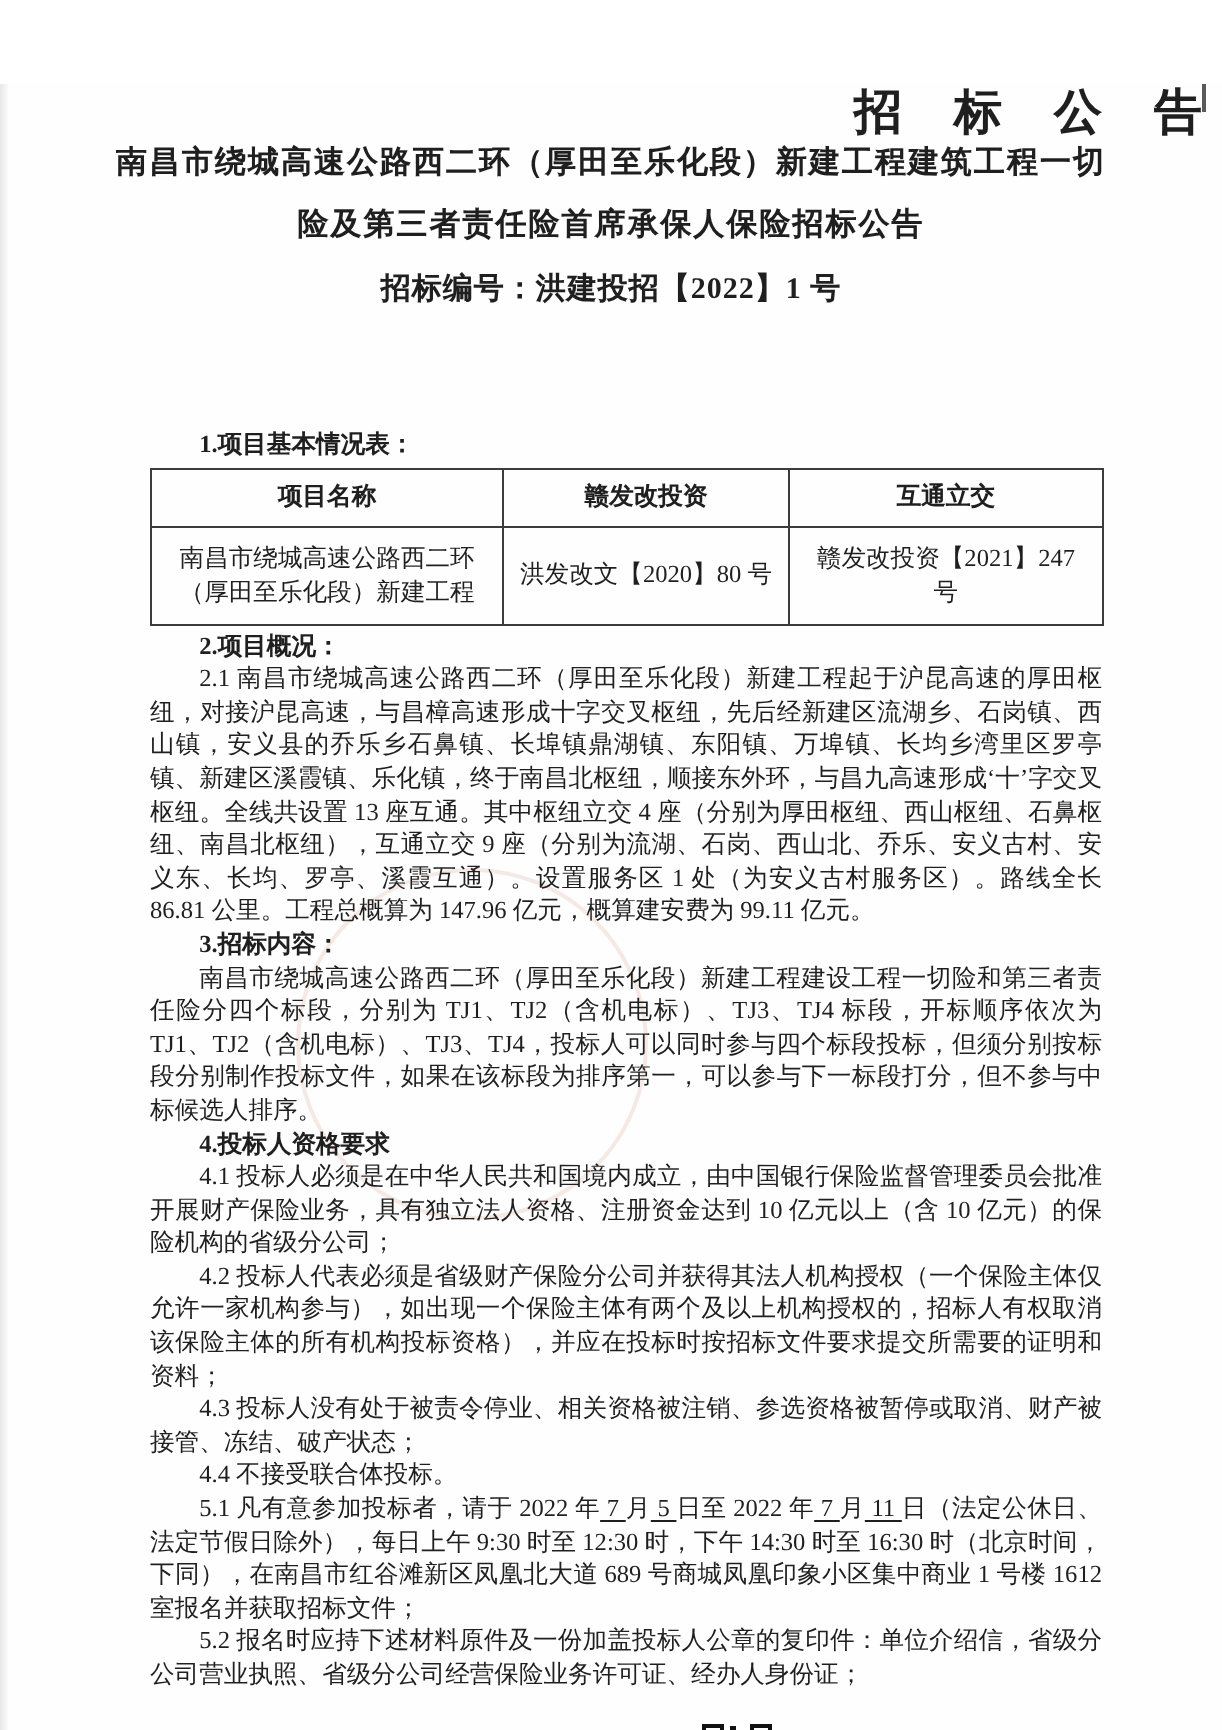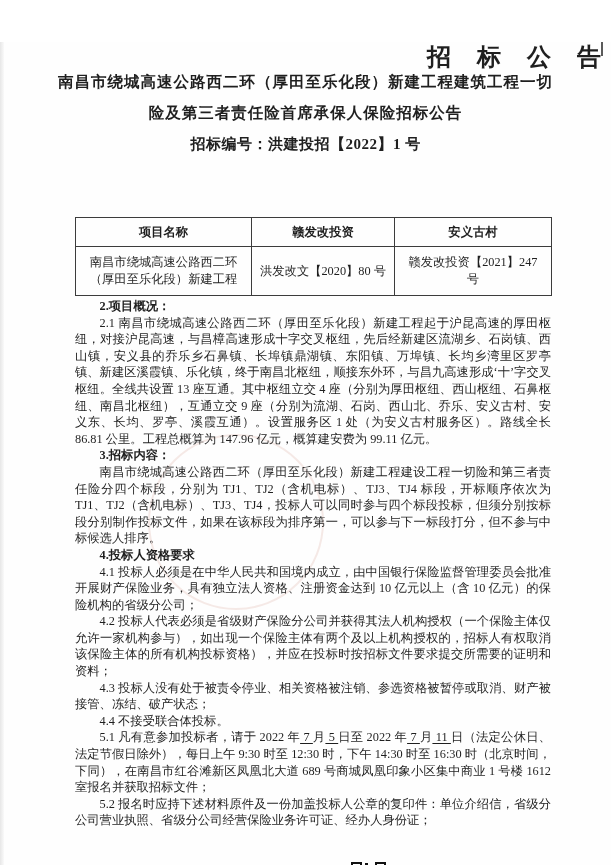--- a/index.html
+++ b/index.html
@@ -89,32 +89,33 @@
   <div class="mark-top-right"></div>
   <div class="stamp"></div>
 
   <div class="doc-title">招 标 公 告</div>
   <div class="doc-subtitle subtitle-1">南昌市绕城高速公路西二环（厚田至乐化段）新建工程建筑工程一切</div>
   <div class="doc-subtitle subtitle-2">险及第三者责任险首席承保人保险招标公告</div>
   <div class="tender-no">招标编号：洪建投招【2022】1 号</div>
 
   <div class="body-text">
 
+    <p class="heading">1.项目基本情况表：</p>
 
     <table class="info-table">
       <colgroup>
           <col class="col-name">
           <col class="col-study">
           <col class="col-budget">
         </colgroup>
       <thead>
         <tr>
           <th>项目名称</th>
           <th>赣发改投资</th>
-          <th>安义古村</th>
+          <th>互通立交</th>
         </tr>
       </thead>
       <tbody>
         <tr>
           <td>南昌市绕城高速公路西二环（厚田至乐化段）新建工程</td>
           <td>洪发改文【2020】80 号</td>
           <td>赣发改投资【2021】247 号</td>
         </tr>
       </tbody>
     </table>

